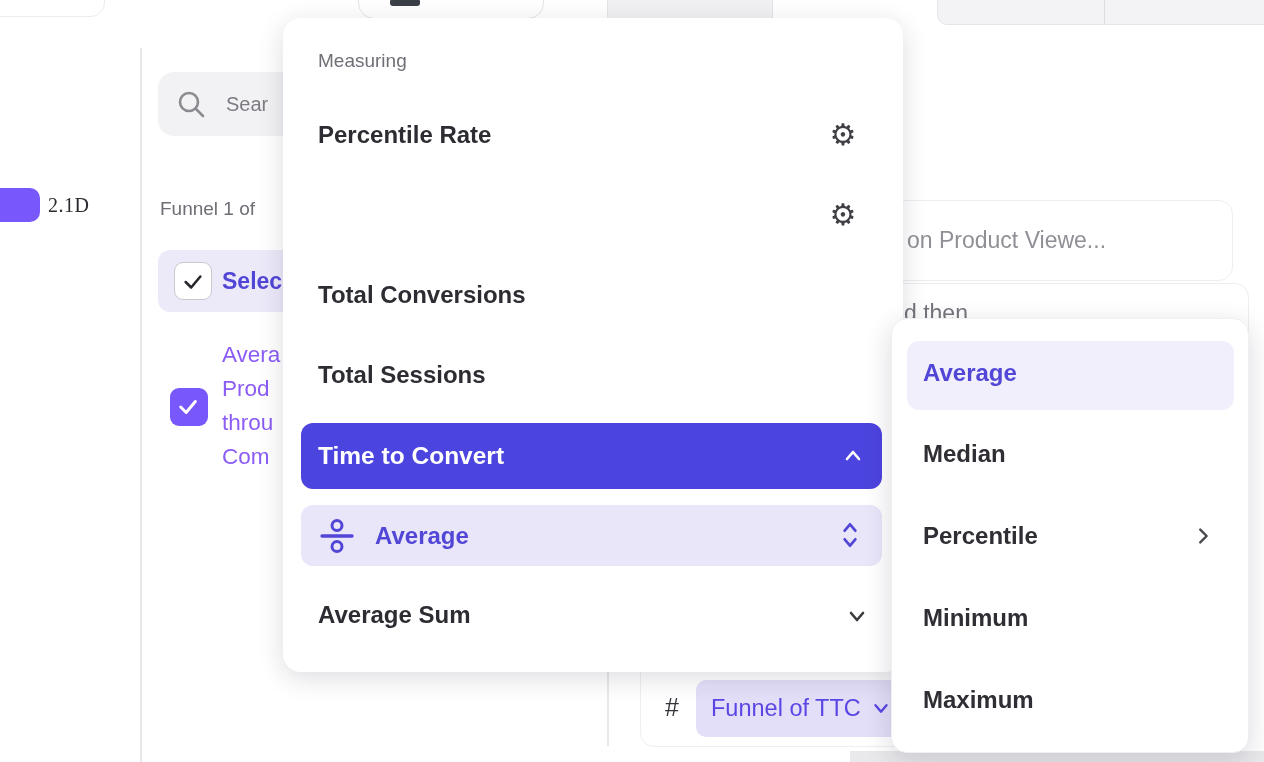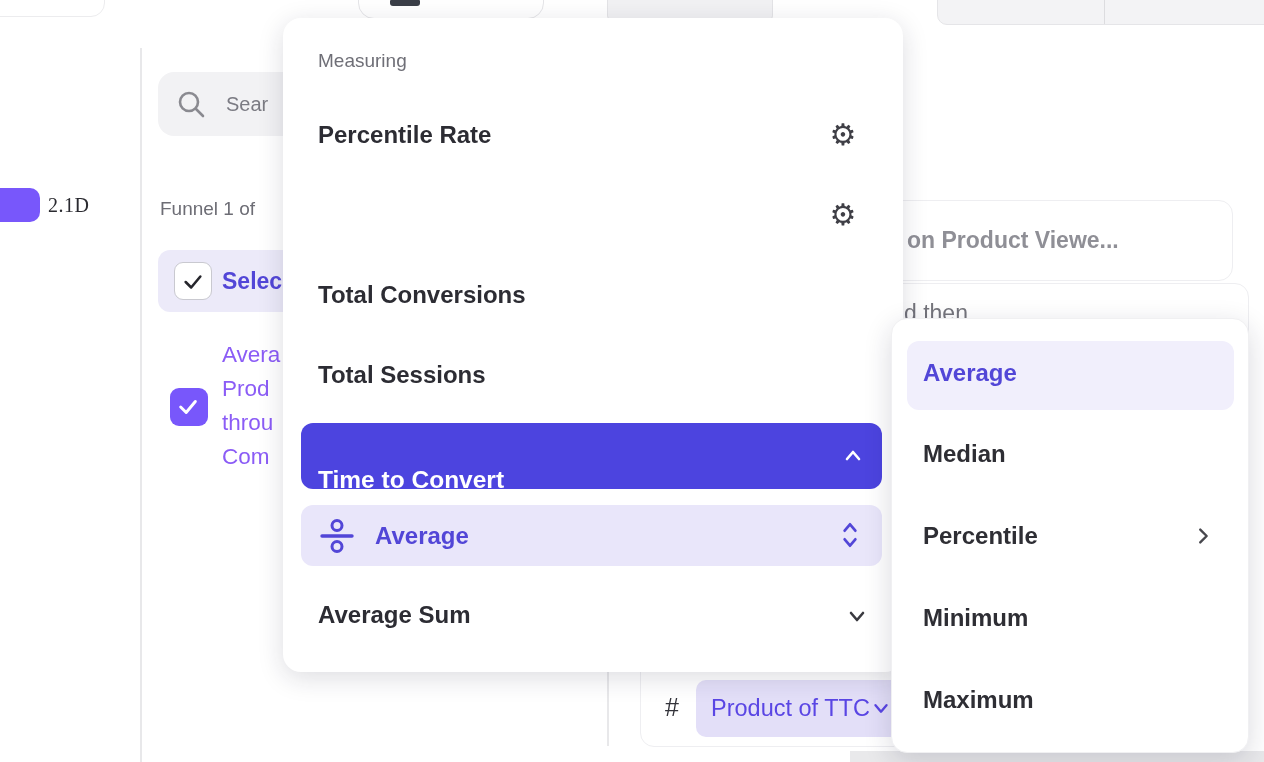--- a/index.html
+++ b/index.html
@@ -41,42 +41,42 @@
   .checkbox-light{position:absolute;left:16px;top:12px;background:#fff;border:1.5px solid #c9c9d0;}
   .checkbox-filled{left:170px;top:388px;background:#7857fb;z-index:10;}
   .select-label{position:absolute;left:64px;top:0;height:62px;line-height:62px;
     font-size:23px;font-weight:700;color:#5246d7;white-space:nowrap;}
   .measure-text{left:222px;top:338px;width:70px;z-index:10;font-size:22.5px;line-height:34px;color:#8b5cf6;white-space:nowrap;}
 
   
   .card{background:#fff;border:1px solid #eeeef1;border-radius:14px;box-sizing:border-box;z-index:10;}
   .card-event{left:640px;top:200px;width:593px;height:81px;}
   .event-text{position:absolute;left:266px;top:0;height:79px;line-height:79px;
-    font-size:23px;font-weight:700;color:#8f8f96;white-space:nowrap;}
+    font-size:23px;font-weight:400;color:#8f8f96;white-space:nowrap;}
   .card-then{left:640px;top:283px;width:609px;height:464px;}
   .then-text{position:absolute;left:263px;top:15px;height:28px;line-height:28px;
     font-size:23px;font-weight:500;color:#75757c;white-space:nowrap;}
   .hash{position:absolute;left:24px;top:406px;height:34px;line-height:34px;font-size:25px;font-weight:500;color:#33333a;}
   .chip{position:absolute;left:55px;top:396px;width:212px;height:57px;background:#e3dff8;border-radius:10px;}
   .chip-label{position:absolute;left:15px;top:0;height:57px;line-height:57px;
     font-size:23.5px;font-weight:500;color:#5a46e4;white-space:nowrap;}
   .chip-chevron{position:absolute;left:174px;top:17px;}
 
   
   .panel{left:283px;top:18px;width:620px;height:654px;background:#fff;border-radius:18px;
     box-shadow:0 6px 26px rgba(25,25,55,.15);z-index:50;}
   .panel-header{position:absolute;left:35px;top:30px;height:26px;line-height:26px;
     font-size:19px;color:#6f6f77;}
   .mrow{position:absolute;left:35px;height:34px;line-height:34px;
     font-size:24px;font-weight:600;color:#2c2c33;white-space:nowrap;}
   .gearpos{position:absolute;left:538px;width:44px;height:38px;line-height:38px;text-align:center;
     font-family:"DejaVu Sans", sans-serif;font-size:30px;color:#3f3f46;}
   .ttc-btn{position:absolute;left:18px;top:405px;width:581px;height:66px;background:#4c44df;border-radius:12px;}
   .ttc-label{position:absolute;left:17px;top:0;height:66px;line-height:66px;
-    font-size:24.5px;font-weight:600;color:#ffffff;white-space:nowrap;margin-top:24px;}
+    font-size:24.5px;font-weight:600;color:#ffffff;white-space:nowrap;}
   .ttc-chevron{position:absolute;left:540px;top:21px;}
   .avg-row{position:absolute;left:18px;top:487px;width:581px;height:61px;background:#e9e6fa;border-radius:12px;}
   .avg-icon{position:absolute;left:17px;top:12px;}
   .avg-label{position:absolute;left:74px;top:0;height:61px;line-height:61px;
     font-size:24px;font-weight:600;color:#5246d7;white-space:nowrap;}
   .avg-unfold{position:absolute;left:536px;top:15px;}
   .ps-chevron{position:absolute;left:562px;top:586px;}
 
   
   .submenu{left:891px;top:318px;width:358px;height:435px;background:#fff;border-radius:16px;
@@ -135,21 +135,21 @@
   <div>Com</div>
 </div>
 
 <div class="abs card card-event">
   <span class="event-text">on Product Viewe...</span>
 </div>
 <div class="abs card card-then">
   <span class="then-text">d then</span>
   <span class="hash">#</span>
   <div class="chip">
-    <span class="chip-label">Product of TTC</span>
+    <span class="chip-label">Funnel of TTC</span>
     <svg class="chip-chevron" width="22" height="22" viewBox="0 0 24 24">
       <polyline points="6,9 12,16 18,9" fill="none" stroke="#5a46e4" stroke-width="2.6" stroke-linecap="round" stroke-linejoin="round"></polyline>
     </svg>
   </div>
 </div>
 
 <div class="abs panel">
   <div class="panel-header">Measuring</div>
 
   <div class="mrow" style="top:100px">Percentile Rate</div>

